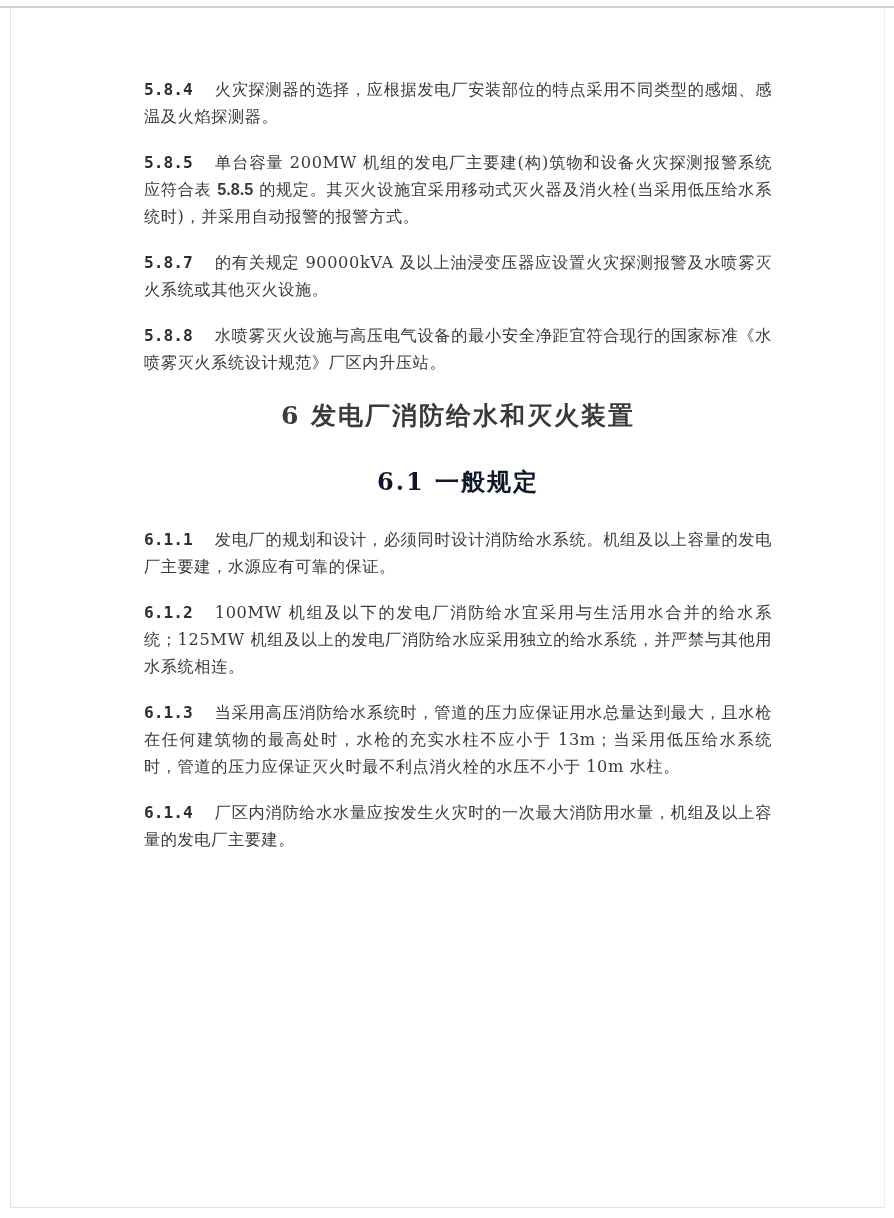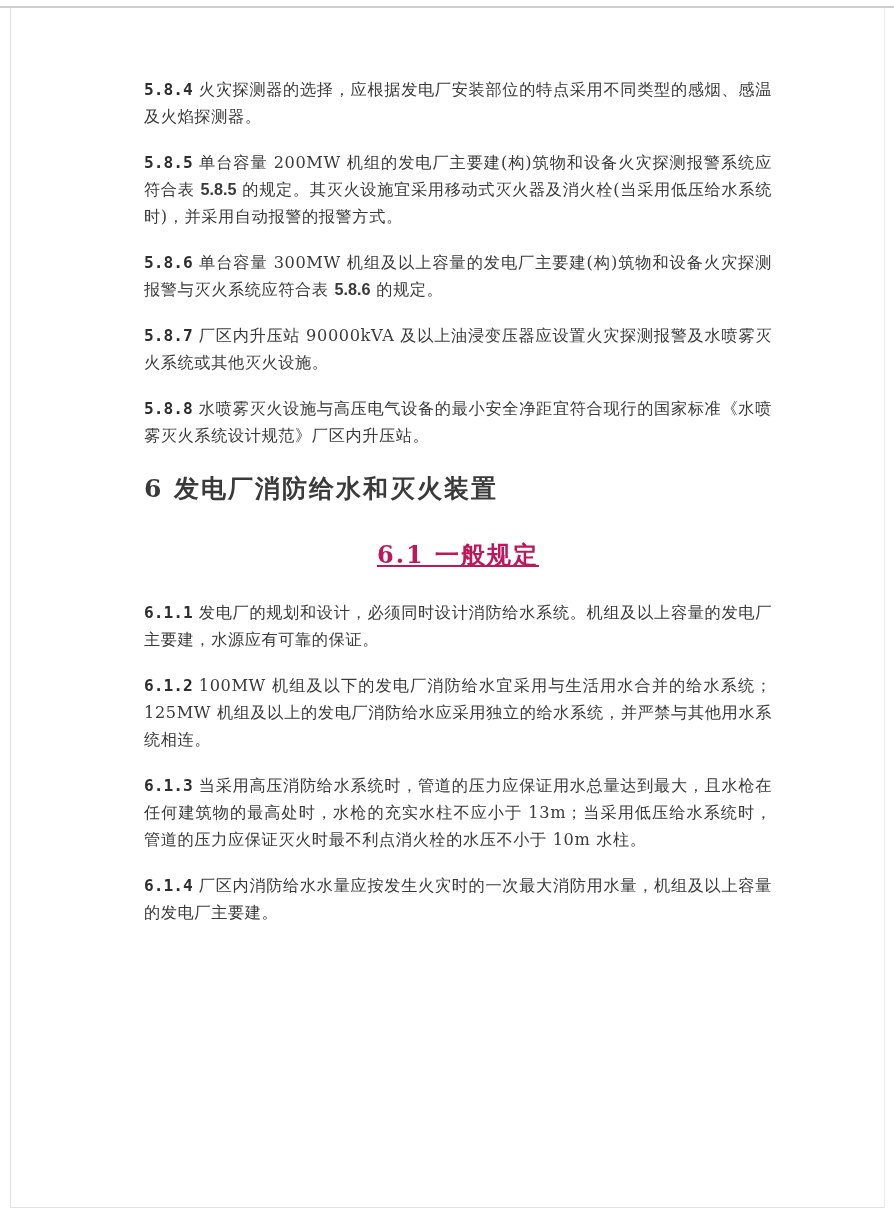--- a/index.html
+++ b/index.html
@@ -46,66 +46,63 @@
       margin: 0 0 19px 0;
       letter-spacing: 0.6px;
       text-align: justify;
       color: #3a3a3a;
     }
     .clause-num {
       font-family: "DejaVu Sans Mono", "Liberation Mono", monospace;
       font-weight: bold;
       color: #2e2e2e;
       letter-spacing: 0;
-      margin-right: 6px;
+      margin-right: 22px;
     }
     .ref {
       font-family: "Liberation Sans", sans-serif;
       font-weight: bold;
       letter-spacing: 0;
     }
     .chapter-title {
+      text-align: center;
       font-size: 25px;
       line-height: 36px;
       letter-spacing: 2px;
       color: #3a3a3a;
       margin: 22px 0 0 0;
     }
     .section-title {
       text-align: center;
       font-size: 24px;
       line-height: 36px;
       letter-spacing: 2px;
-      color: #be185d;
+      color: #0f172a;
       margin: 30px 0 26px 0;
-      text-decoration: underline;
     }
   </style>
 </head>
 <body>
 
 <div class="top-rule"></div>
 
 <div class="page">
   <div class="content">
 
     <p class="clause">
       <span class="clause-num">5.8.4</span><span>火灾探测器的选择，应根据发电厂安装部位的特点采用不同类型的感烟、感温及火焰探测器。</span>
     </p>
 
     <p class="clause">
       <span class="clause-num">5.8.5</span><span>单台容量 200MW 机组的发电厂主要建(构)筑物和设备火灾探测报警系统应符合表 </span><span class="ref">5.8.5</span><span> 的规定。其灭火设施宜采用移动式灭火器及消火栓(当采用低压给水系统时)，并采用自动报警的报警方式。</span>
     </p>
 
-    <p class="clause">
-      <span class="clause-num">5.8.6</span><span>单台容量 300MW 机组及以上容量的发电厂主要建(构)筑物和设备火灾探测报警与灭火系统应符合表 </span><span class="ref">5.8.6</span><span> 的规定。</span>
-    </p>
 
     <p class="clause">
-      <span class="clause-num">5.8.7</span><span>厂区内升压站 90000kVA 及以上油浸变压器应设置火灾探测报警及水喷雾灭火系统或其他灭火设施。</span>
+      <span class="clause-num">5.8.7</span><span>的有关规定 90000kVA 及以上油浸变压器应设置火灾探测报警及水喷雾灭火系统或其他灭火设施。</span>
     </p>
 
     <p class="clause">
       <span class="clause-num">5.8.8</span><span>水喷雾灭火设施与高压电气设备的最小安全净距宜符合现行的国家标准《水喷雾灭火系统设计规范》厂区内升压站。</span>
     </p>
 
     <h1 class="chapter-title">6  发电厂消防给水和灭火装置</h1>
 
     <h2 class="section-title">6.1  一般规定</h2>
 

